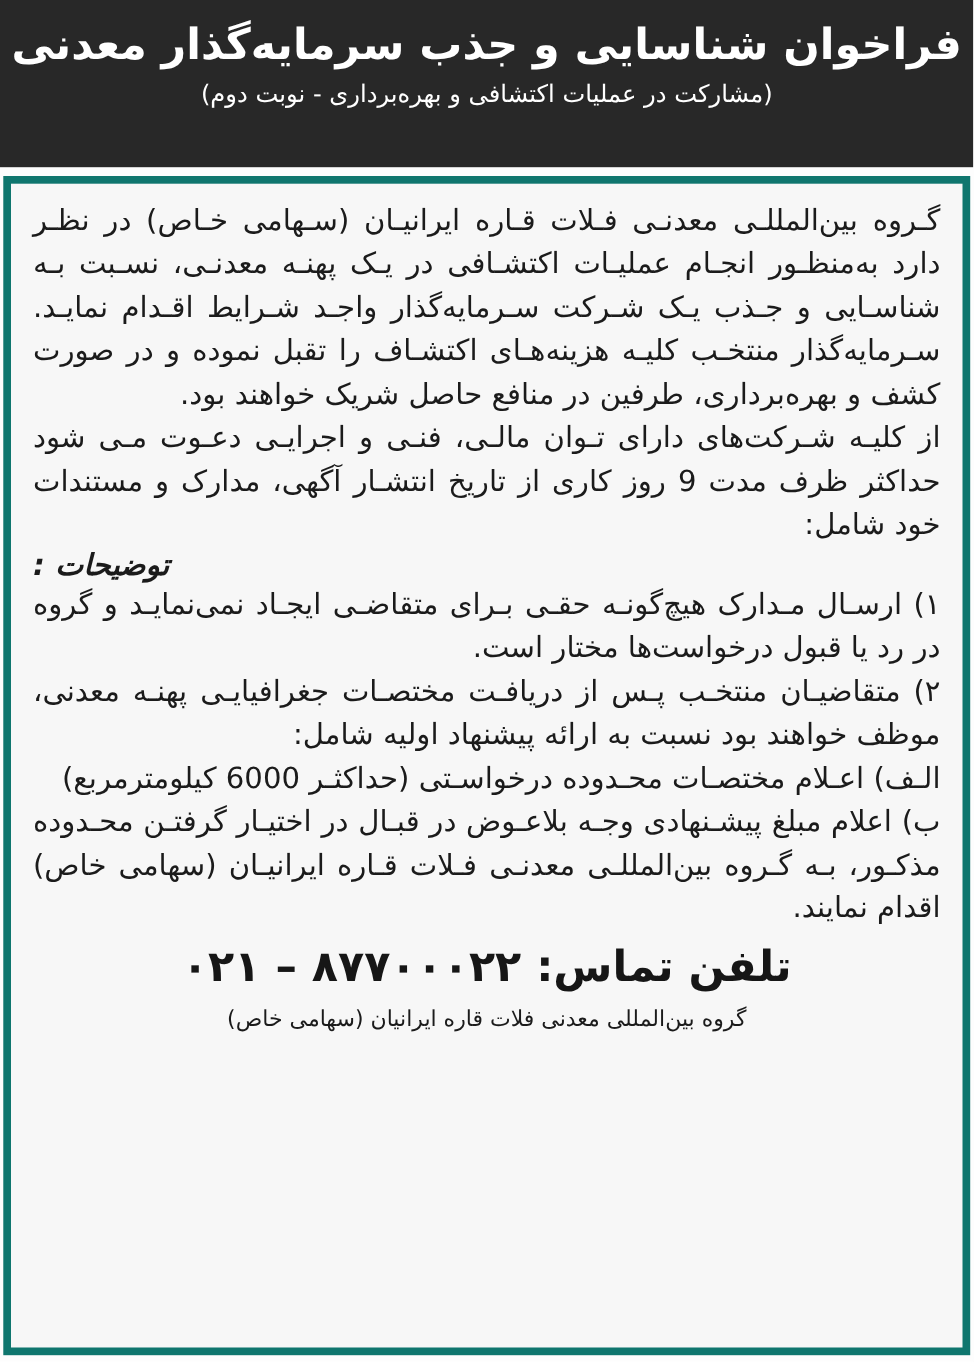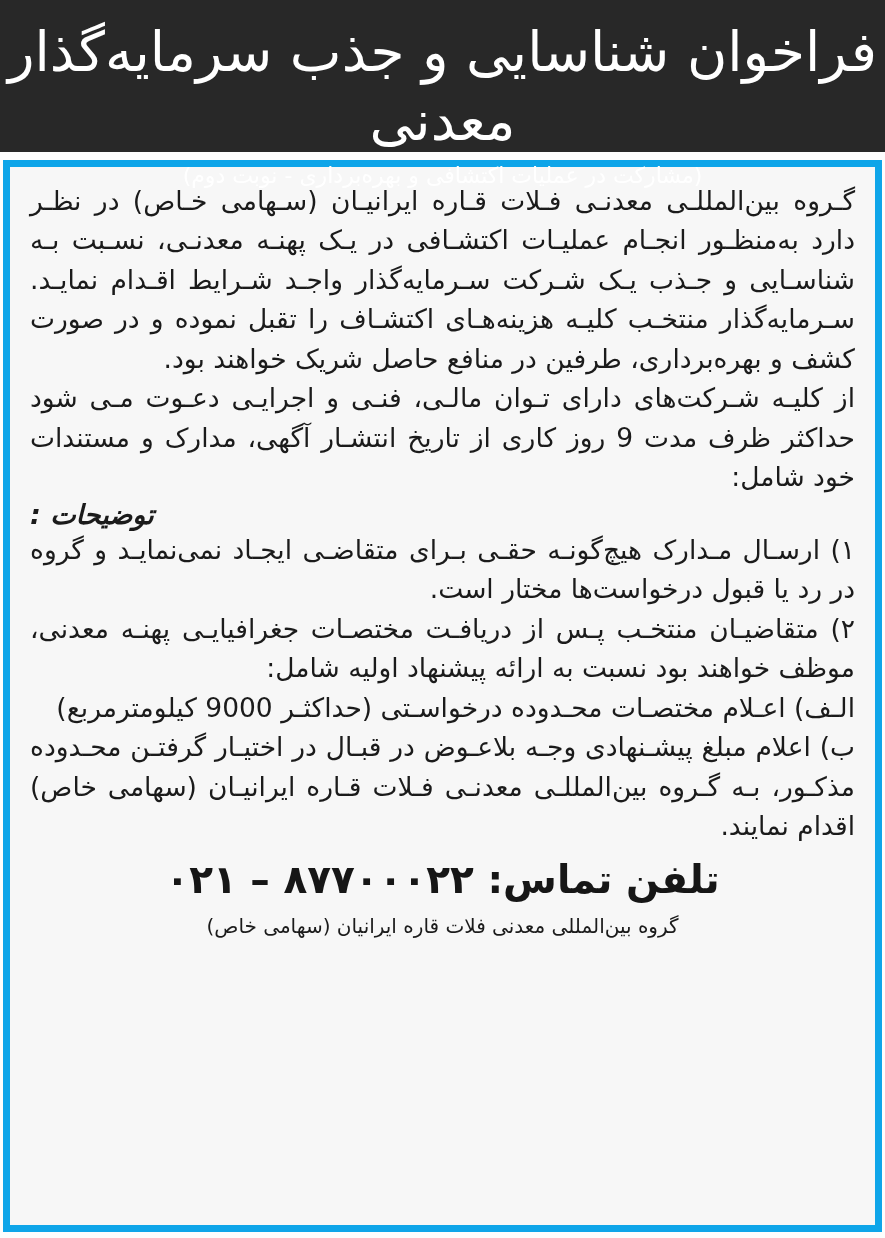--- a/index.html
+++ b/index.html
@@ -22,37 +22,37 @@
   .banner {
     box-sizing: border-box;
     width: 885px;
     height: 152px;
     background: #282828;
     color: #ffffff;
     text-align: center;
     padding-top: 18px;
   }
   .banner-title {
-    font-size: 55px;
-    font-weight: normal;
+    font-size: 39px;
+    font-weight: bold;
     line-height: 1.25;
     letter-spacing: 0;
   }
   .banner-subtitle {
     font-size: 22px;
     font-weight: normal;
     margin-top: 6px;
     line-height: 1.3;
   }
   
   .content-box {
     box-sizing: border-box;
     margin: 8px 3px 0 3px;
     height: 1072px;
-    border: 7px solid #0ea5e9;
+    border: 7px solid #0f766e;
     background: #f7f7f7;
     padding: 14px 20px 8px 20px;
     color: #1b1b1b;
     overflow: hidden;
   }
   .body-par {
     margin: 0;
     font-size: 26.5px;
     line-height: 1.49;
     text-align: justify;
@@ -99,21 +99,21 @@
     <p class="body-par">از کلیـه شـرکت‌های دارای تـوان مالـی، فنـی و اجرایـی دعـوت مـی شود حداکثر ظرف مدت 9 روز کاری از تاریخ انتشـار آگهی، مدارک و مستندات خود شامل:</p>
 
 
 
     <p class="notes-heading">توضیحات :</p>
 
     <p class="body-par">۱) ارسـال مـدارک هیچ‌گونـه حقـی بـرای متقاضـی ایجـاد نمی‌نمایـد و گروه در رد یا قبول درخواست‌ها مختار است.</p>
 
     <p class="body-par">۲) متقاضیـان منتخـب پـس از دریافـت مختصـات جغرافیایـی پهنـه معدنی، موظف خواهند بود نسبت به ارائه پیشنهاد اولیه شامل:</p>
 
-    <p class="body-par">الـف) اعـلام مختصـات محـدوده درخواسـتی (حداکثـر 9000 کیلومترمربع)</p>
+    <p class="body-par">الـف) اعـلام مختصـات محـدوده درخواسـتی (حداکثـر 6000 کیلومترمربع)</p>
 
     <p class="body-par">ب) اعلام مبلغ پیشـنهادی وجـه بلاعـوض در قبـال در اختیـار گرفتـن محـدوده مذکـور، بـه گـروه بین‌المللـی معدنـی فـلات قـاره ایرانیـان (سهامی خاص) اقدام نمایند.</p>
 
     <div class="phone-row">
       <span class="phone-label">تلفن تماس:</span>
       <span class="phone-value">۸۷۷۰۰۰۲۲ – ۰۲۱</span>
     </div>
 
     <div class="company-row">گروه بین‌المللی معدنی فلات قاره ایرانیان (سهامی خاص)</div>
 

